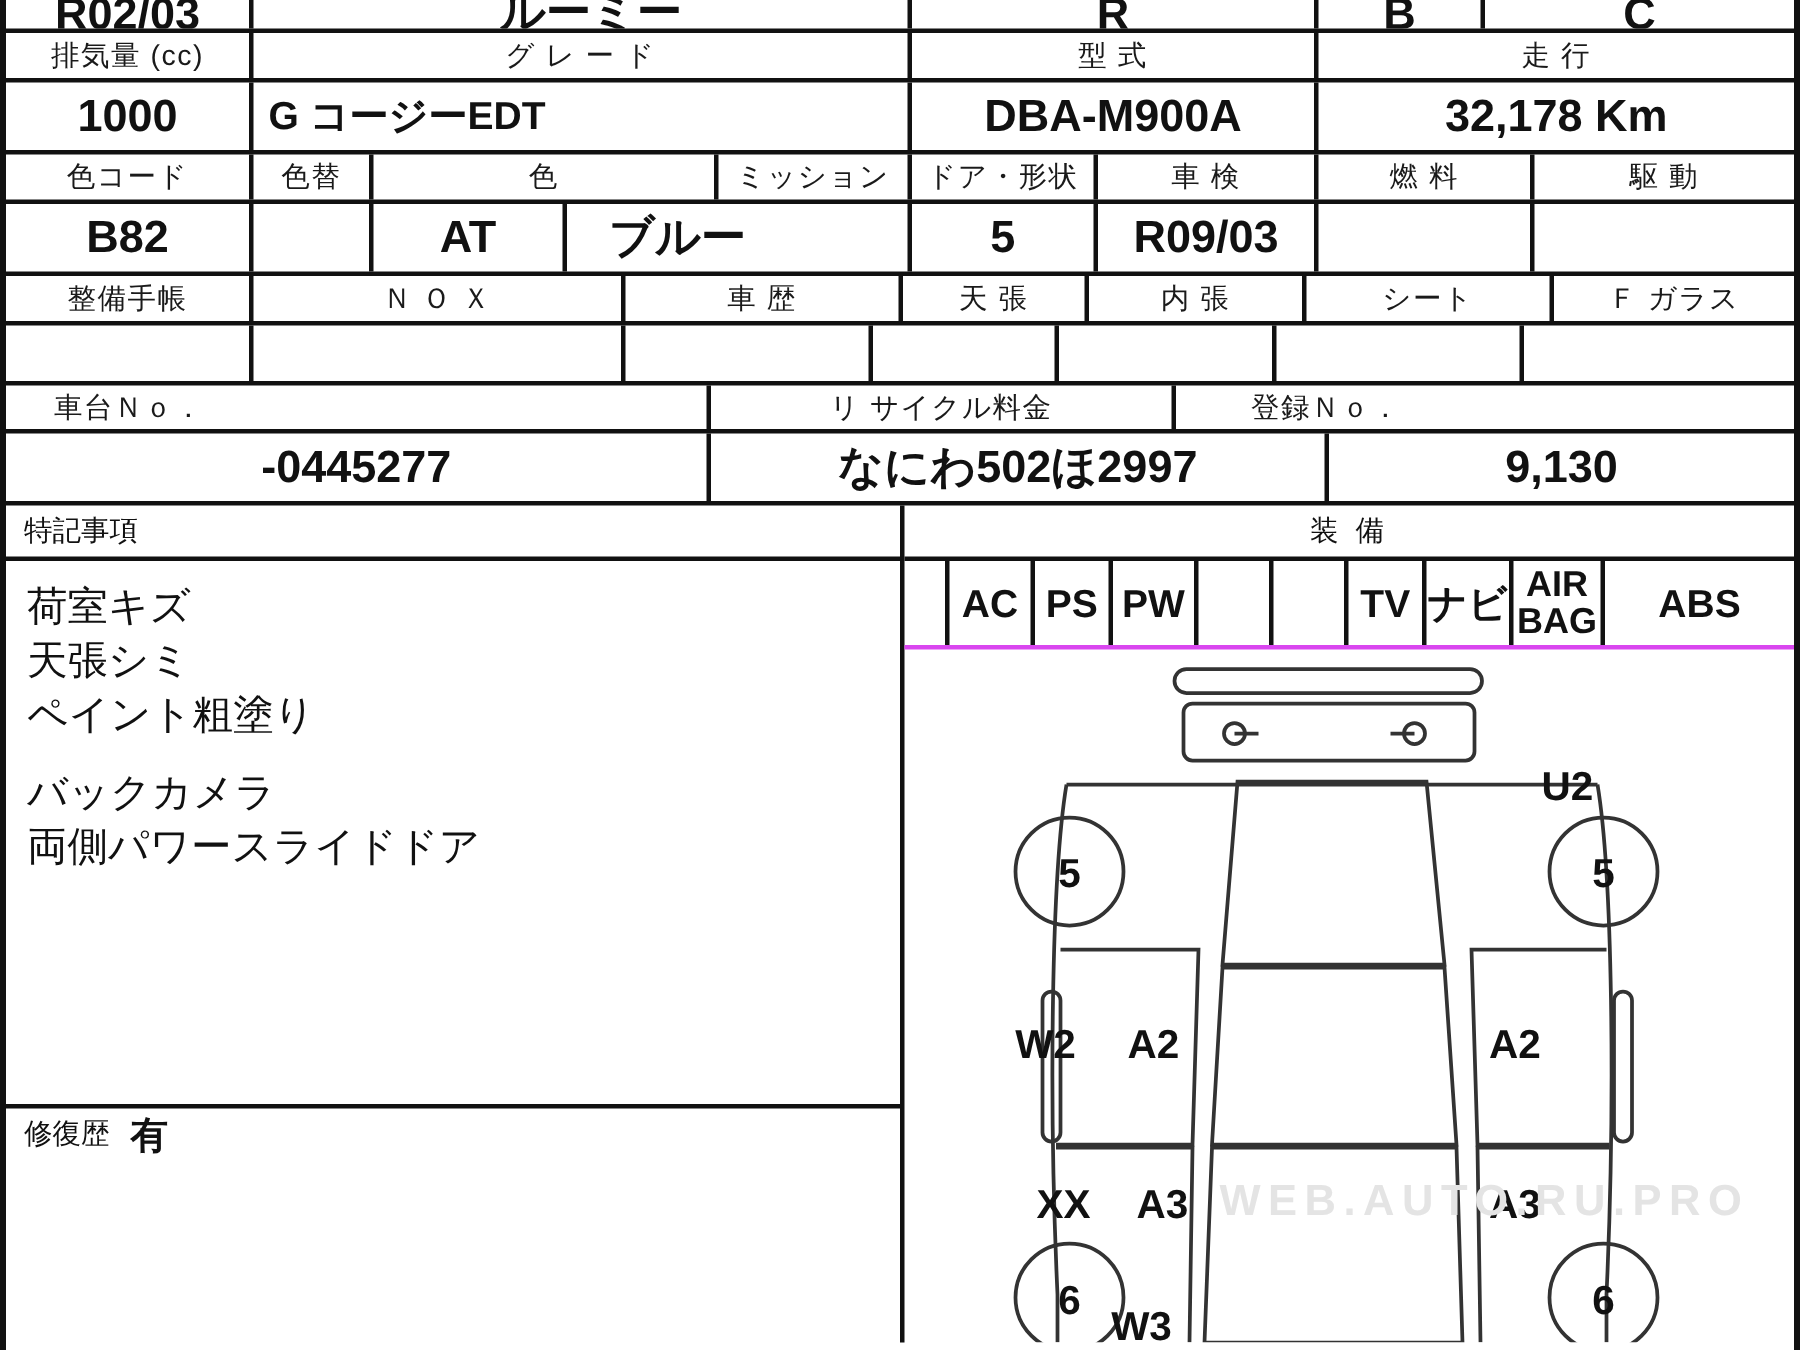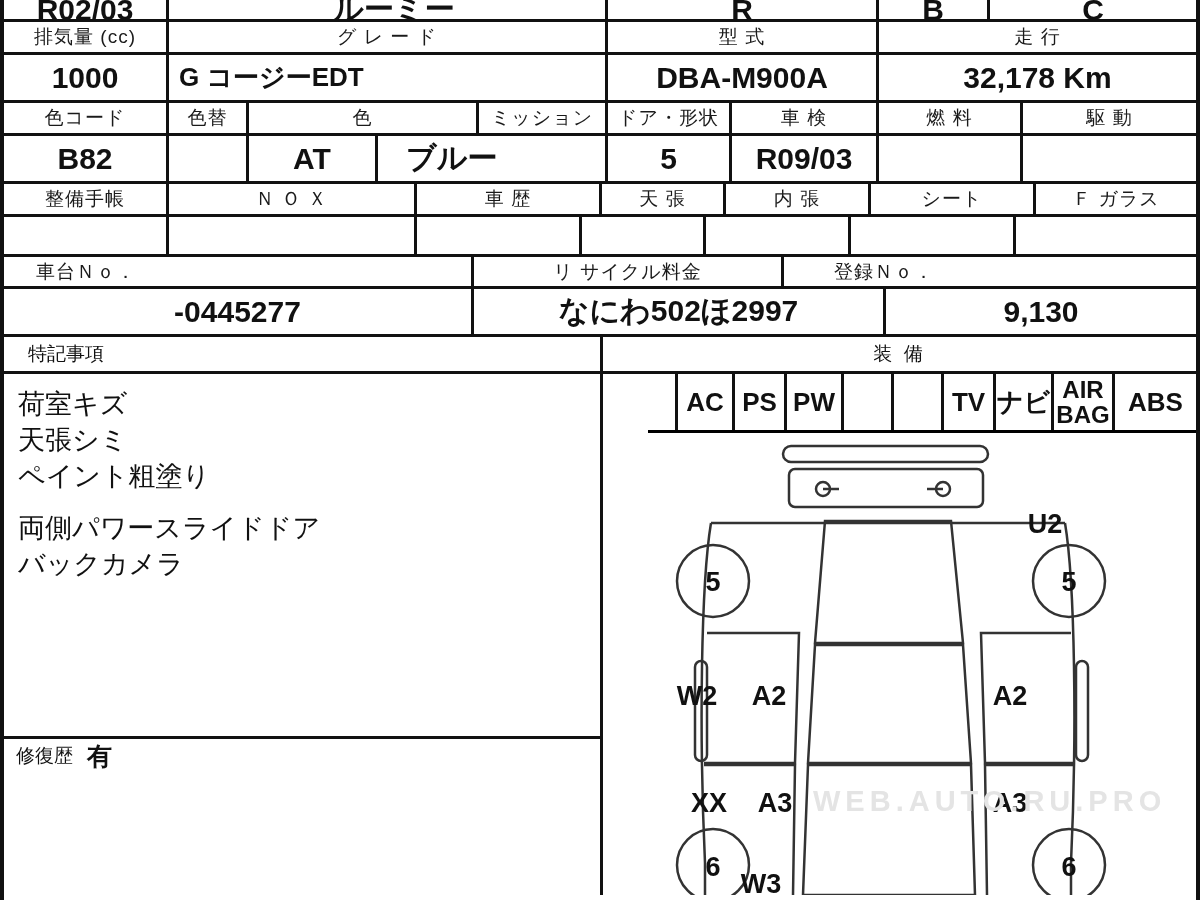--- a/index.html
+++ b/index.html
@@ -76,21 +76,21 @@
   }
   .equip-col {
     flex: 1;
     box-sizing: border-box;
   }
 
   .notes-head {
     height: 34px;
     display: flex;
     align-items: center;
-    padding-left: 24px;
+    padding-left: 12px;
     border-bottom: 3px solid #111;
     font-size: 19px;
   }
   .notes-line1 {
     height: 140px;
     border-bottom: 3px solid #111;
     padding: 10px 0 0 14px;
     font-size: 27px;
   }
   .notes-body {
@@ -115,22 +115,21 @@
     display: flex;
     align-items: center;
     justify-content: center;
     border-bottom: 3px solid #111;
     font-size: 19px;
     letter-spacing: 3px;
   }
   .equip-row {
     display: flex;
     height: 56px;
-    border-bottom: 3px solid #000000;
-    margin-left: 45px;
+    border-bottom: 3px solid #d946ef;
   }
   .eq {
     box-sizing: border-box;
     border-right: 3px solid #111;
     display: flex;
     align-items: center;
     justify-content: center;
     font-size: 26px;
     font-weight: bold;
   }
@@ -342,22 +341,22 @@
 
     <div class="notes-col">
       <div class="notes-head">
         <span>特記事項</span>
       </div>
       <div class="notes-body">
         <div>荷室キズ</div>
         <div>天張シミ</div>
         <div>ペイント粗塗り</div>
         <div class="gap"></div>
+        <div>バックカメラ</div>
         <div>両側パワースライドドア</div>
-        <div>バックカメラ</div>
       </div>
       <div class="notes-foot">
         <span>修復歴</span>
         <b>有</b>
       </div>
     </div>
 
     <div class="equip-col">
       <div class="equip-head">
         <span>装   備</span>

